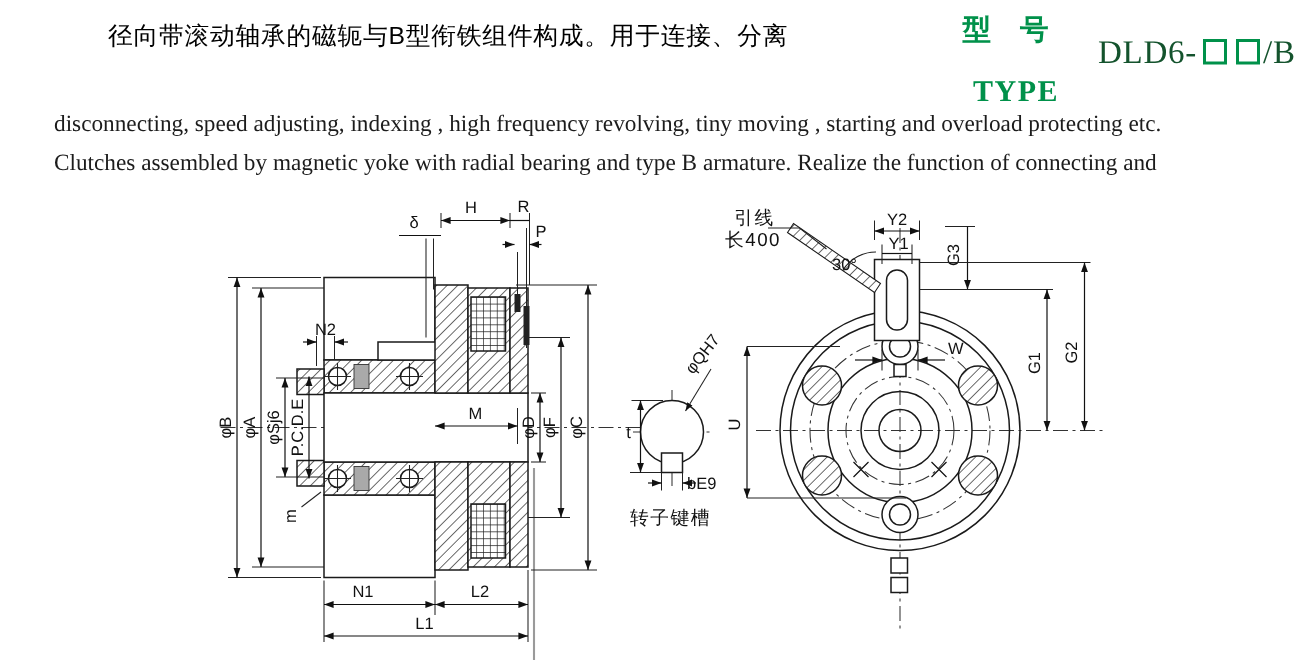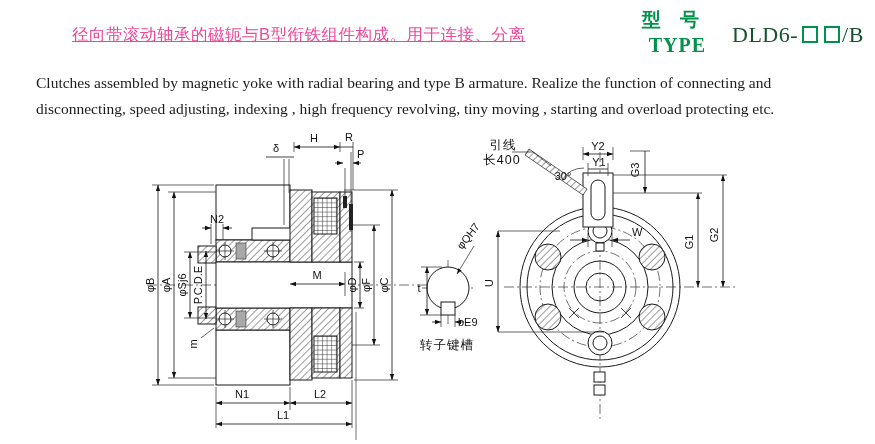--- a/index.html
+++ b/index.html
@@ -1,24 +1,24 @@
 <!DOCTYPE html>
 <html><head>
 <meta charset="utf-8">
 <style>
   html,body{margin:0;padding:0;background:#fff;}
   .page{position:relative;width:875px;height:444px;background:#fff;overflow:hidden;
         font-family:"Liberation Sans",sans-serif;}
-  .cn-block{position:absolute;left:38px;top:20px;width:496px;font-size:16.5px;
-            line-height:29px;color:#ec4899;letter-spacing:.5px;text-decoration:underline;}
+  .cn-block{position:absolute;left:38px;top:10px;width:496px;font-size:16.5px;
+            line-height:29px;color:#000000;letter-spacing:.5px;}
   .cn-line1{text-indent:34px;}
   .type-block{position:absolute;left:616px;top:7px;width:90px;text-align:right;
               color:#00914a;font-weight:bold;}
   .type-cn{font-size:19px;letter-spacing:7px;display:block;}
-  .type-en{font-size:20px;display:block;font-family:"Liberation Serif",serif;letter-spacing:1px;margin-top:1px;}
+  .type-en{font-size:20px;display:block;font-family:"Liberation Serif",serif;letter-spacing:1px;margin-top:17px;}
   .model{position:absolute;left:732px;top:22px;color:#14532d;font-weight:normal;
          font-family:"Liberation Serif",serif;font-size:22px;letter-spacing:.5px;}
   .sq{display:inline-block;width:12px;height:13px;border:2px solid #00914a;
       margin:0 2px 0 4px;vertical-align:-1px;}
   .en-block{position:absolute;left:36px;top:70px;width:830px;
             font-family:"Liberation Serif",serif;font-size:15.5px;line-height:26px;color:#1c1c1c;}
   svg text{font-family:"Liberation Sans",sans-serif;font-size:11px;fill:#111;}
   svg text.cj{font-size:12.5px;letter-spacing:1px;}
   .ln{fill:none;stroke:#1a1a1a;stroke-width:1;}
   .w{fill:#fff;stroke:#1a1a1a;stroke-width:1;}
@@ -41,22 +41,22 @@
   </div>
 
   <div class="type-block">
     <span class="type-cn">型 号</span>
     <span class="type-en">TYPE</span>
   </div>
 
   <div class="model"><span>DLD6-</span><span class="sq"></span><span class="sq"></span><span>/B</span></div>
 
   <div class="en-block">
+    <div>disconnecting, speed adjusting, indexing , high frequency revolving, tiny moving , starting and overload protecting etc.</div>
     <div>Clutches assembled by magnetic yoke with radial bearing and type B armature. Realize the function of connecting and</div>
-    <div>disconnecting, speed adjusting, indexing , high frequency revolving, tiny moving , starting and overload protecting etc.</div>
   </div>
 
   <svg width="875" height="444" viewBox="0 0 875 444" style="position:absolute;left:0;top:0;">
     <defs>
       <pattern id="h45" width="5" height="5" patternUnits="userSpaceOnUse" patternTransform="rotate(45)">
         <rect width="5" height="5" fill="#fff"></rect>
         <line x1="0" y1="0" x2="0" y2="5" stroke="#3a3a3a" stroke-width="1"></line>
       </pattern>
       <pattern id="grid4" width="4.6" height="4.6" patternUnits="userSpaceOnUse">
         <rect width="4.6" height="4.6" fill="#fff"></rect>

